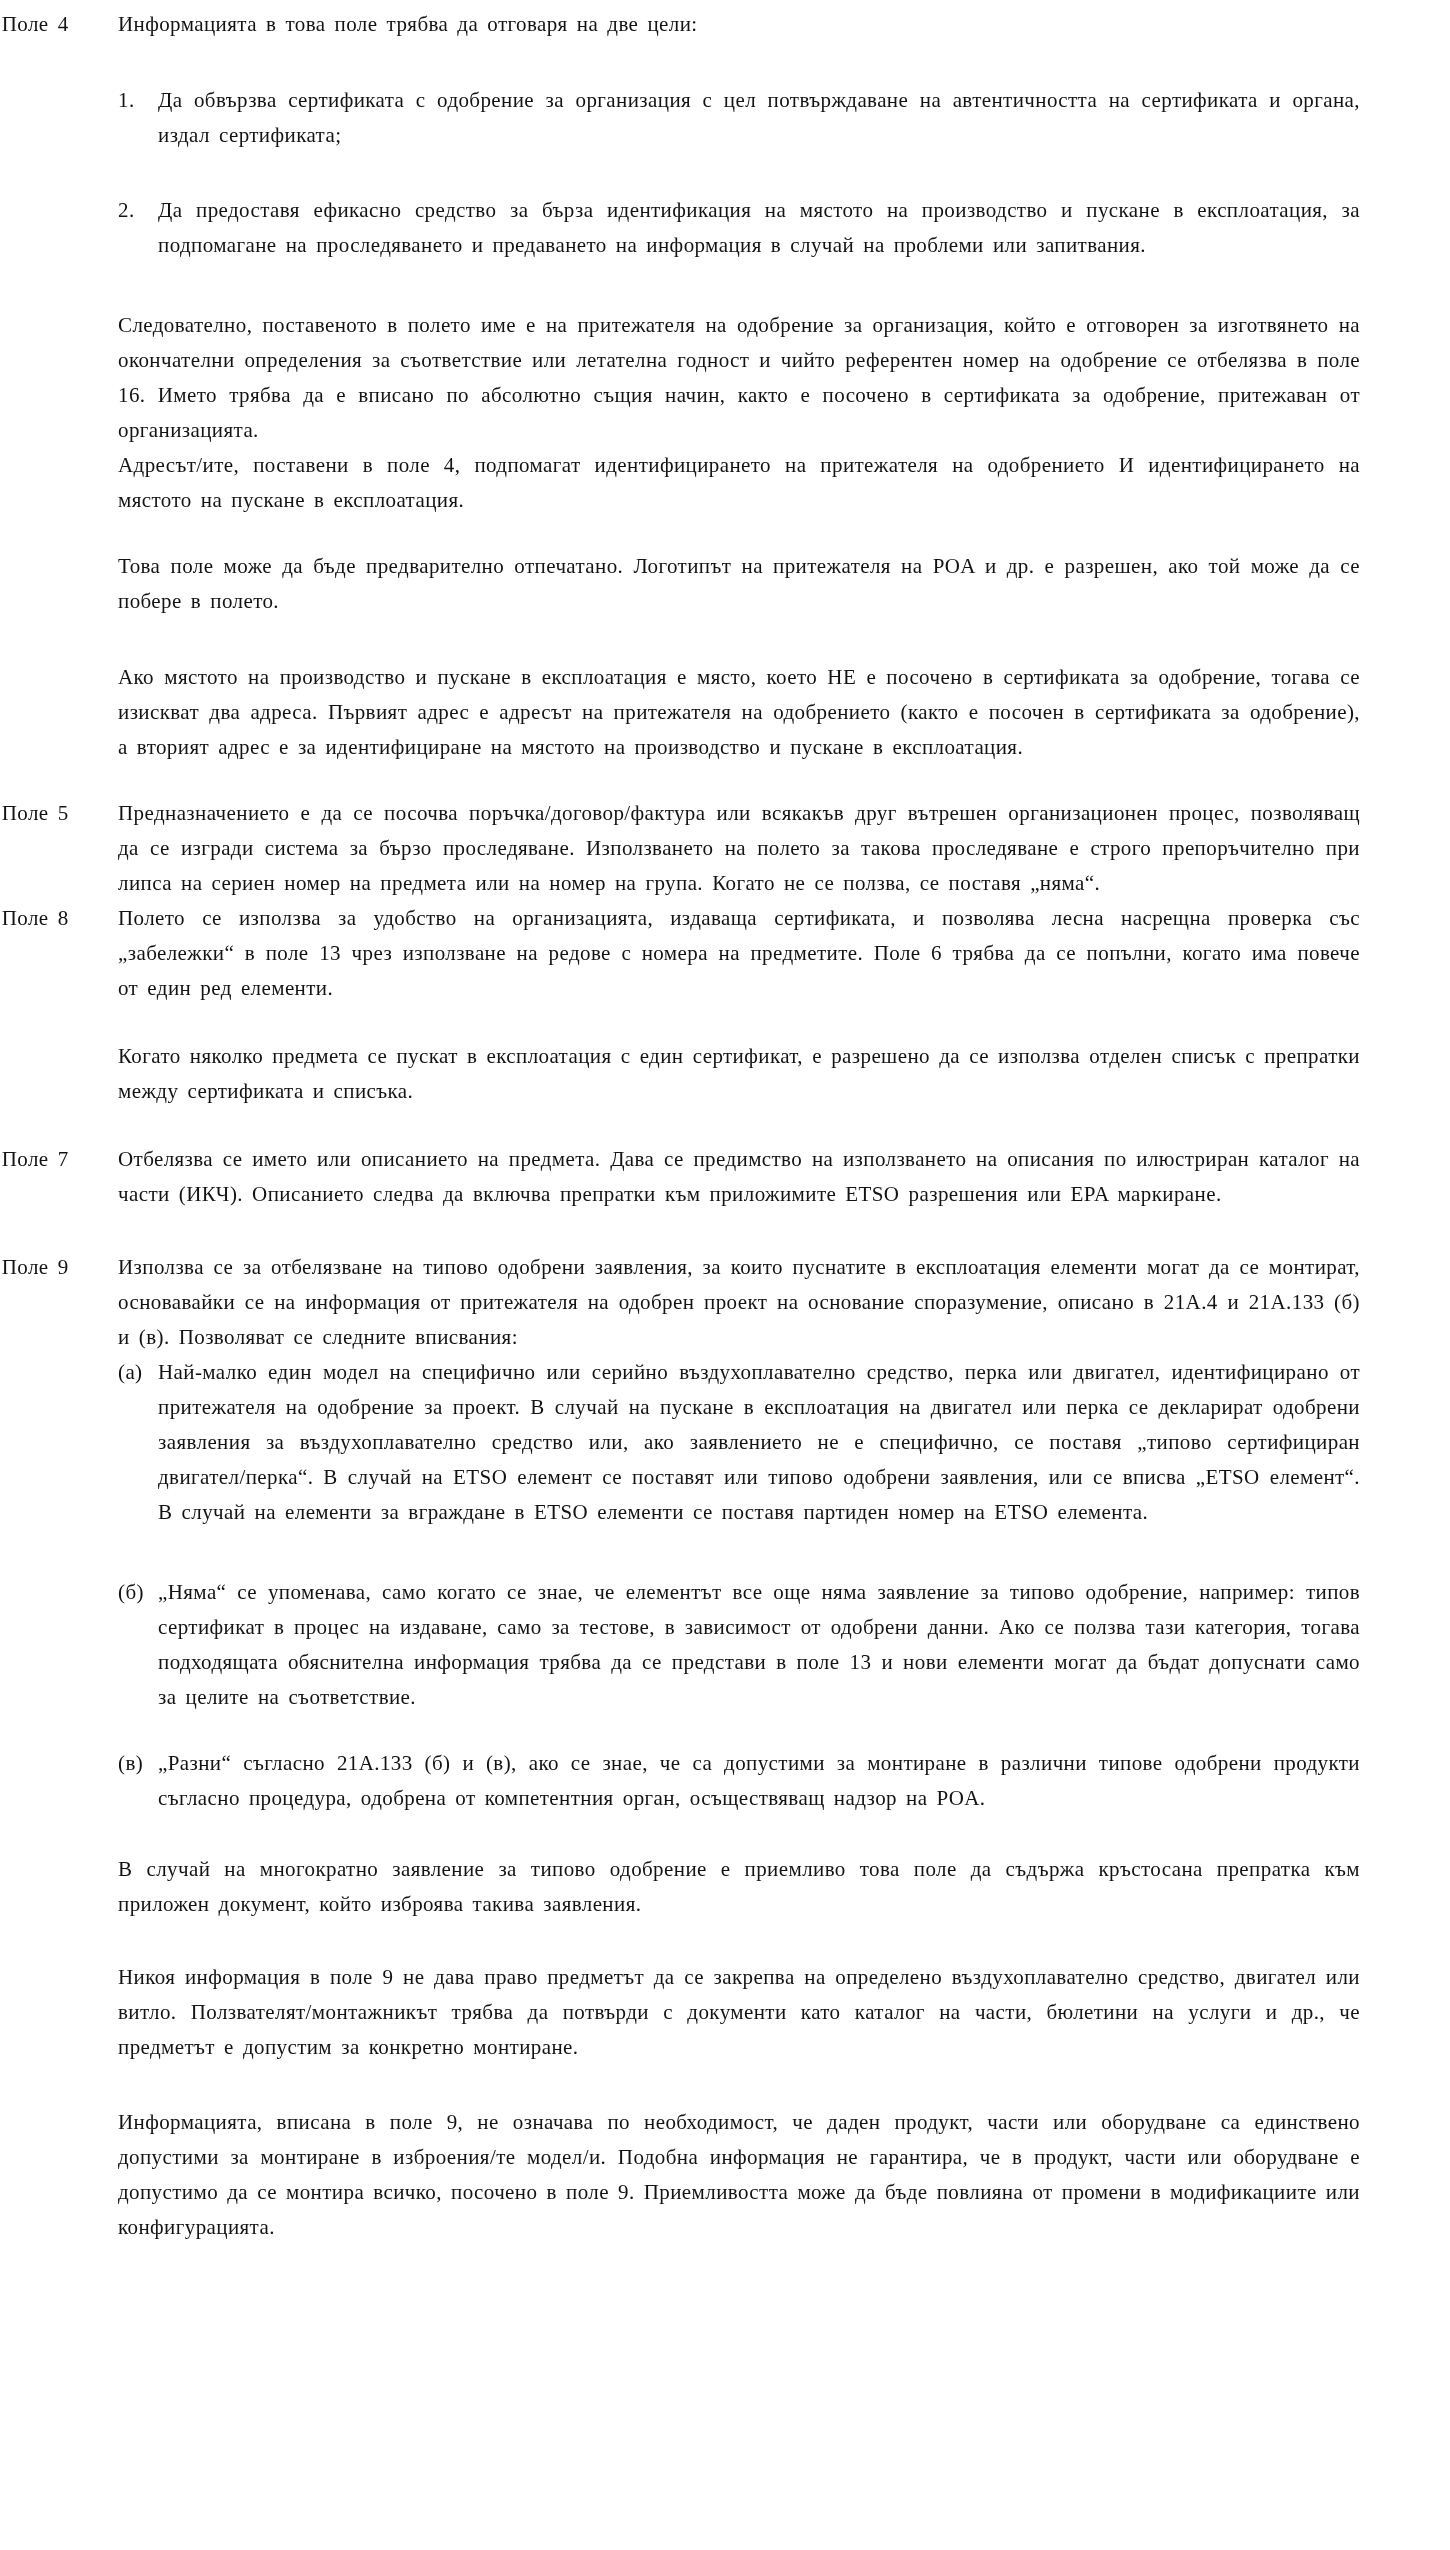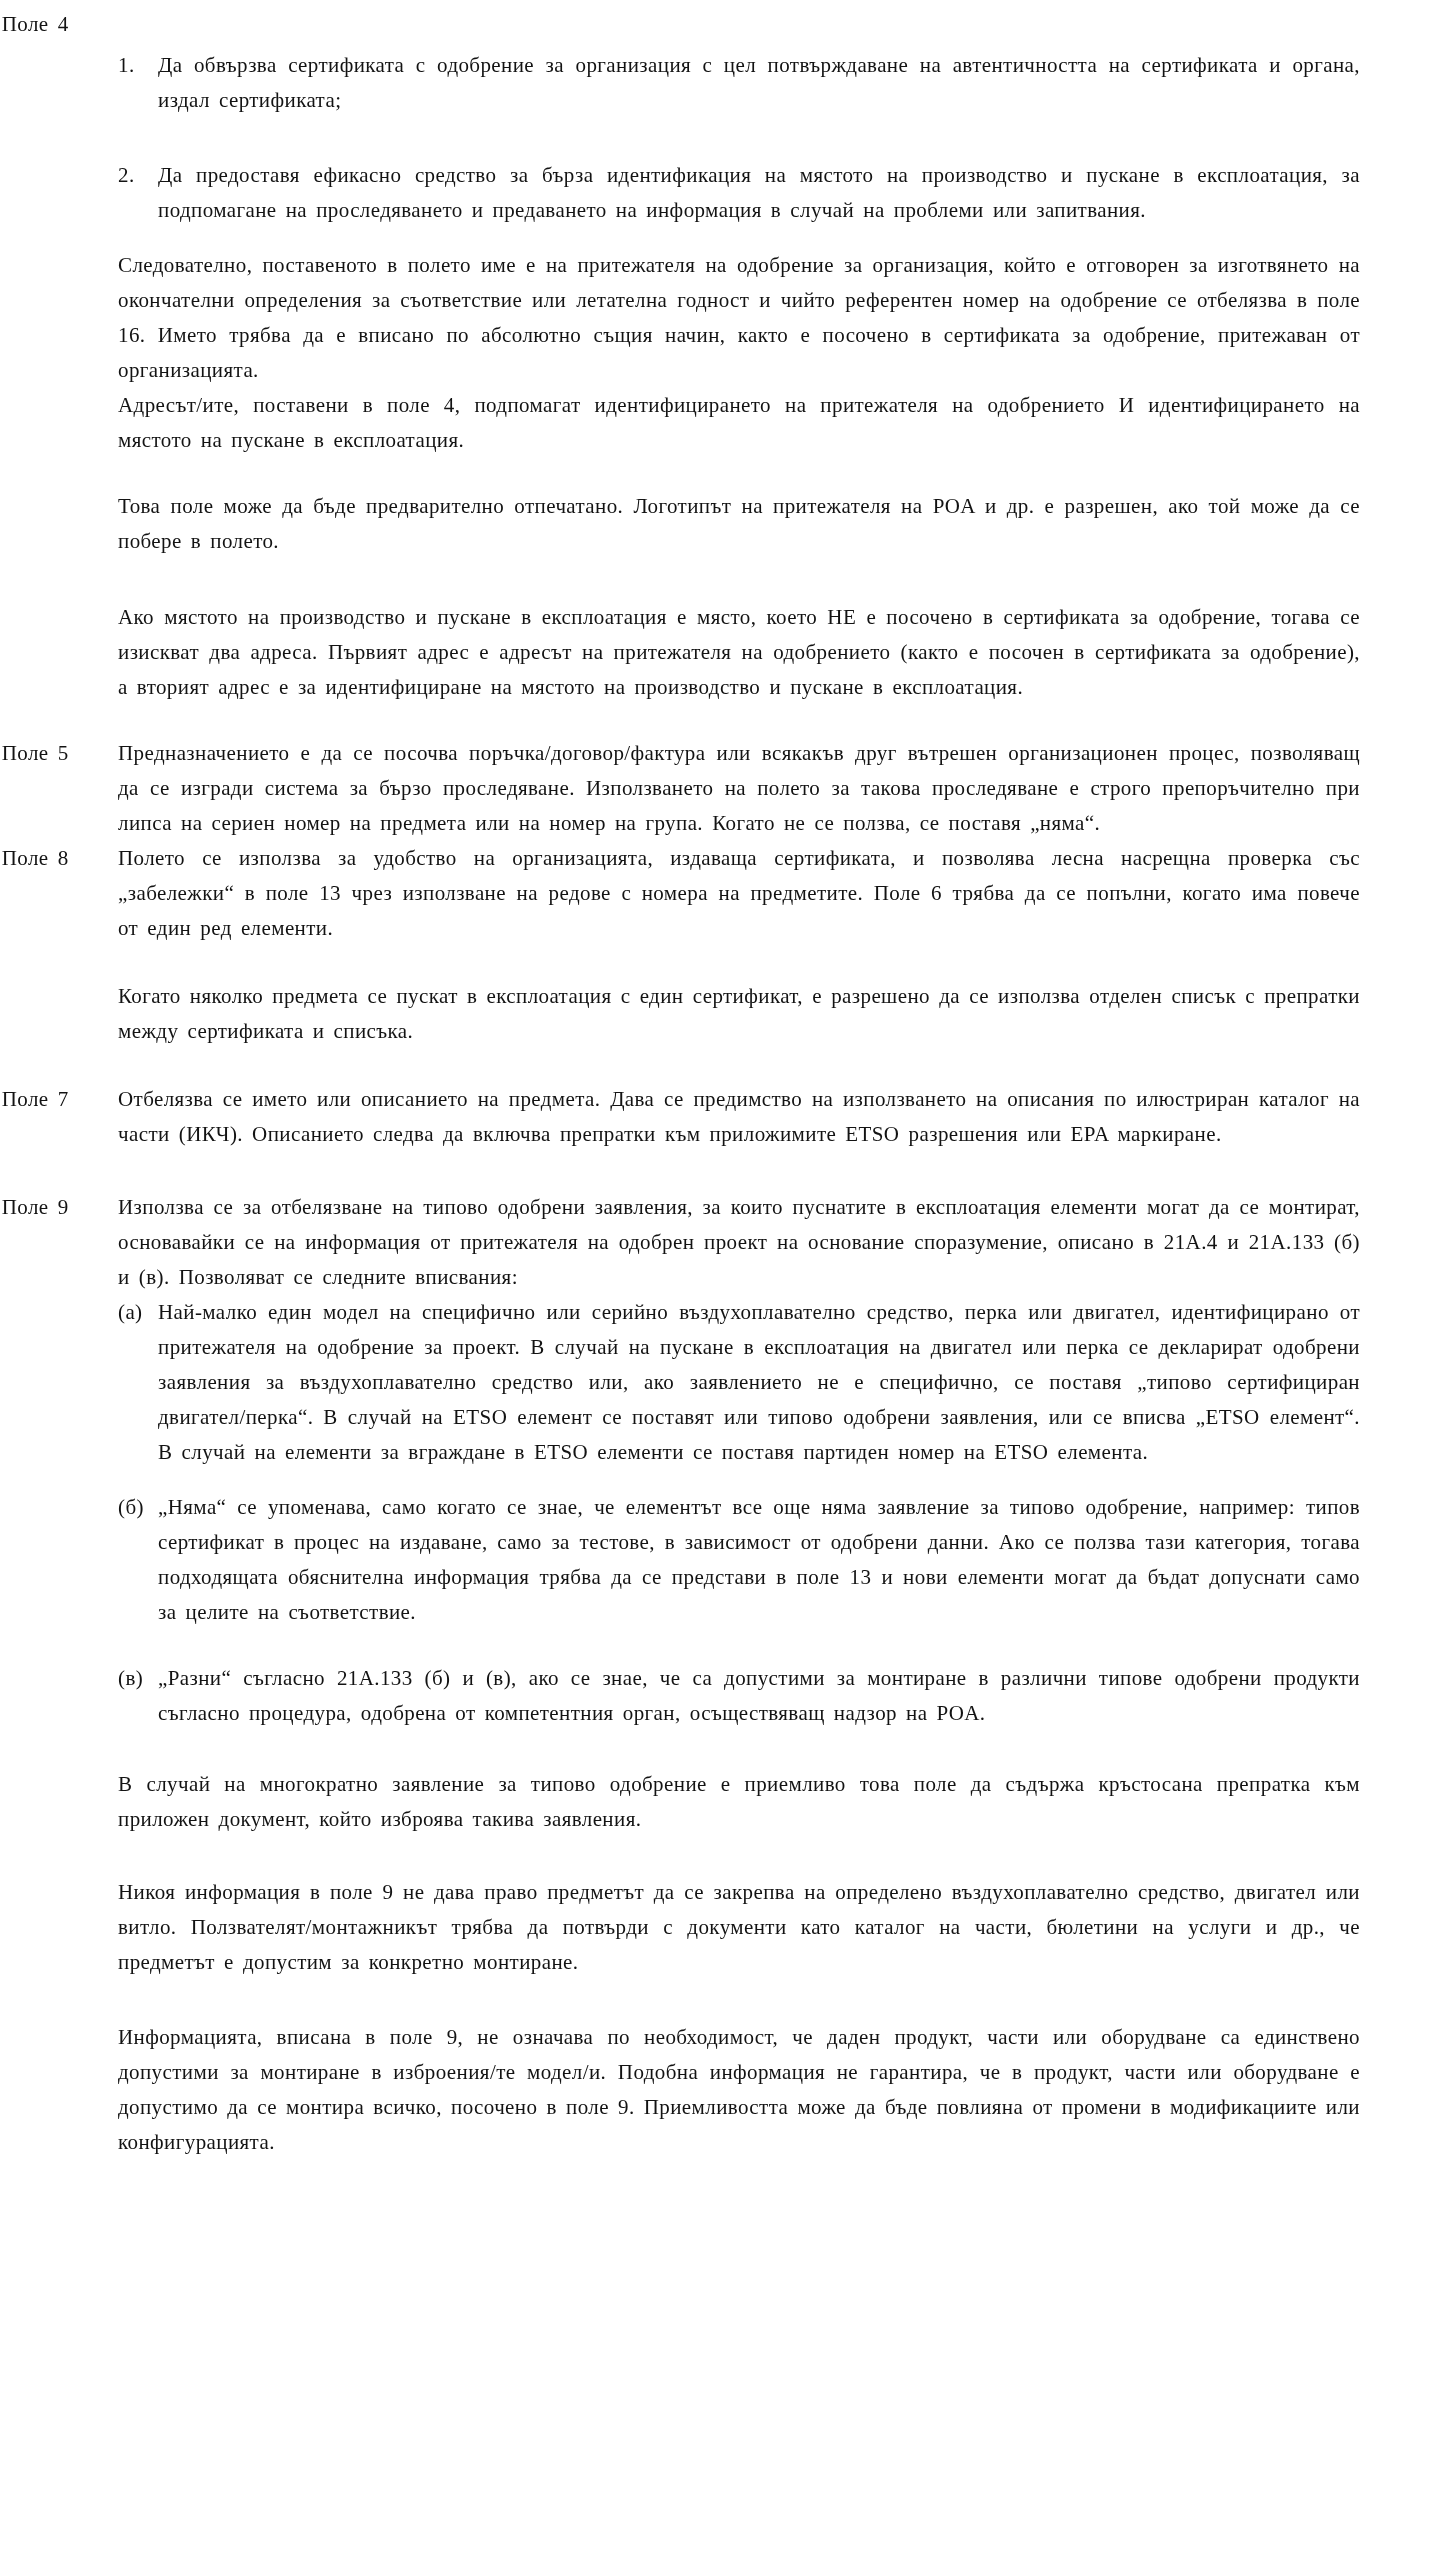--- a/index.html
+++ b/index.html
@@ -49,35 +49,36 @@
   }
   .list-item .li-text {
     flex: 1 1 auto;
     min-width: 0;
     text-align: justify;
   }
   
   .mt34 { margin-top: 29px; }
   .mt36 { margin-top: 31px; }
   .mt38 { margin-top: 33px; }
-  .mt42 { margin-top: 20px; }
+  .mt42 { margin-top: 45px; }
   .mt44 { margin-top: 38px; }
   .mt46 { margin-top: 40px; }
   .mt48 { margin-top: 41px; }
   .mt50 { }
   .mt56 { margin-top: 36px; }
 </style>
 </head>
 <body>
 
 <div class="doc">
 
   <section class="field-section">
     <div class="field-label">Поле 4</div>
     <div class="field-content">
+      <p class="para">Информацията в това поле трябва да отговаря на две цели:</p>
       <div class="list-item mt48">
         <span class="marker">1.</span>
         <div class="li-text">Да обвързва сертификата с одобрение за организация с цел потвърждаване на автентичността на сертификата и органа, издал сертификата;</div>
       </div>
       <div class="list-item mt46">
         <span class="marker">2.</span>
         <div class="li-text">Да предоставя ефикасно средство за бърза идентификация на мястото на производство и пускане в експлоатация, за подпомагане на проследяването и предаването на информация в случай на проблеми или запитвания.</div>
       </div>
       <p class="para mt42">Следователно, поставеното в полето име е на притежателя на одобрение за организация, който е отговорен за изготвянето на окончателни определения за съответствие или летателна годност и чийто референтен номер на одобрение се отбелязва в поле 16. Името трябва да е вписано по абсолютно същия начин, както е посочено в сертификата за одобрение, притежаван от организацията.</p>
       <p class="para mt50">Адресът/ите, поставени в поле 4, подпомагат идентифицирането на притежателя на одобрението И идентифицирането на мястото на пускане в експлоатация.</p>

